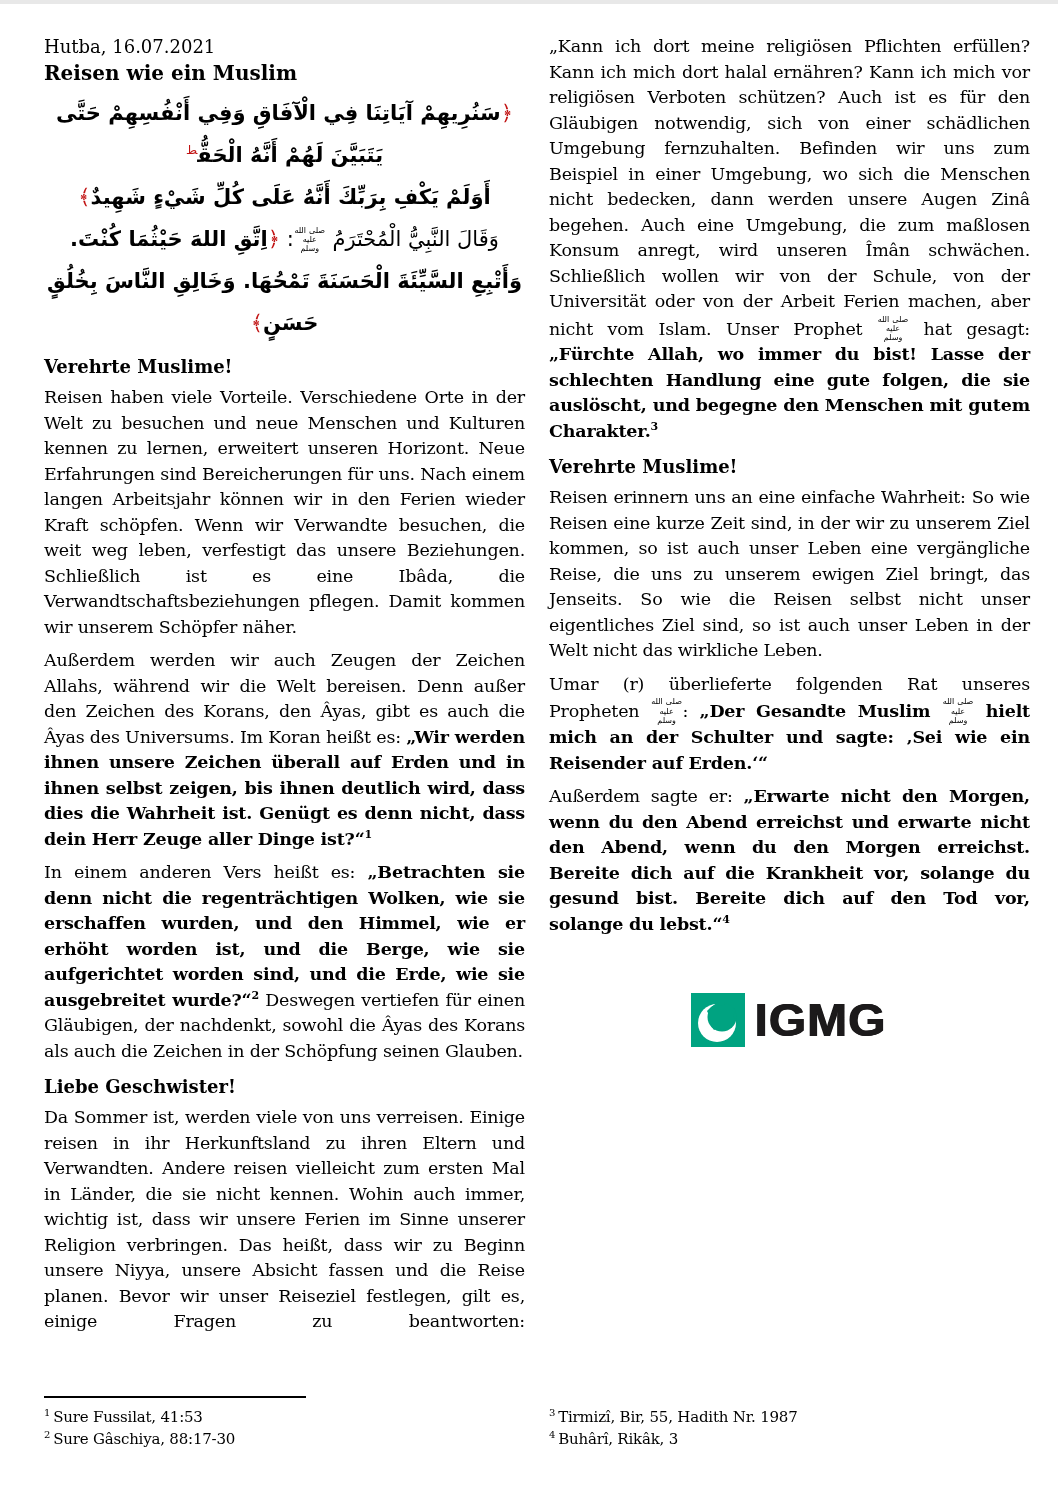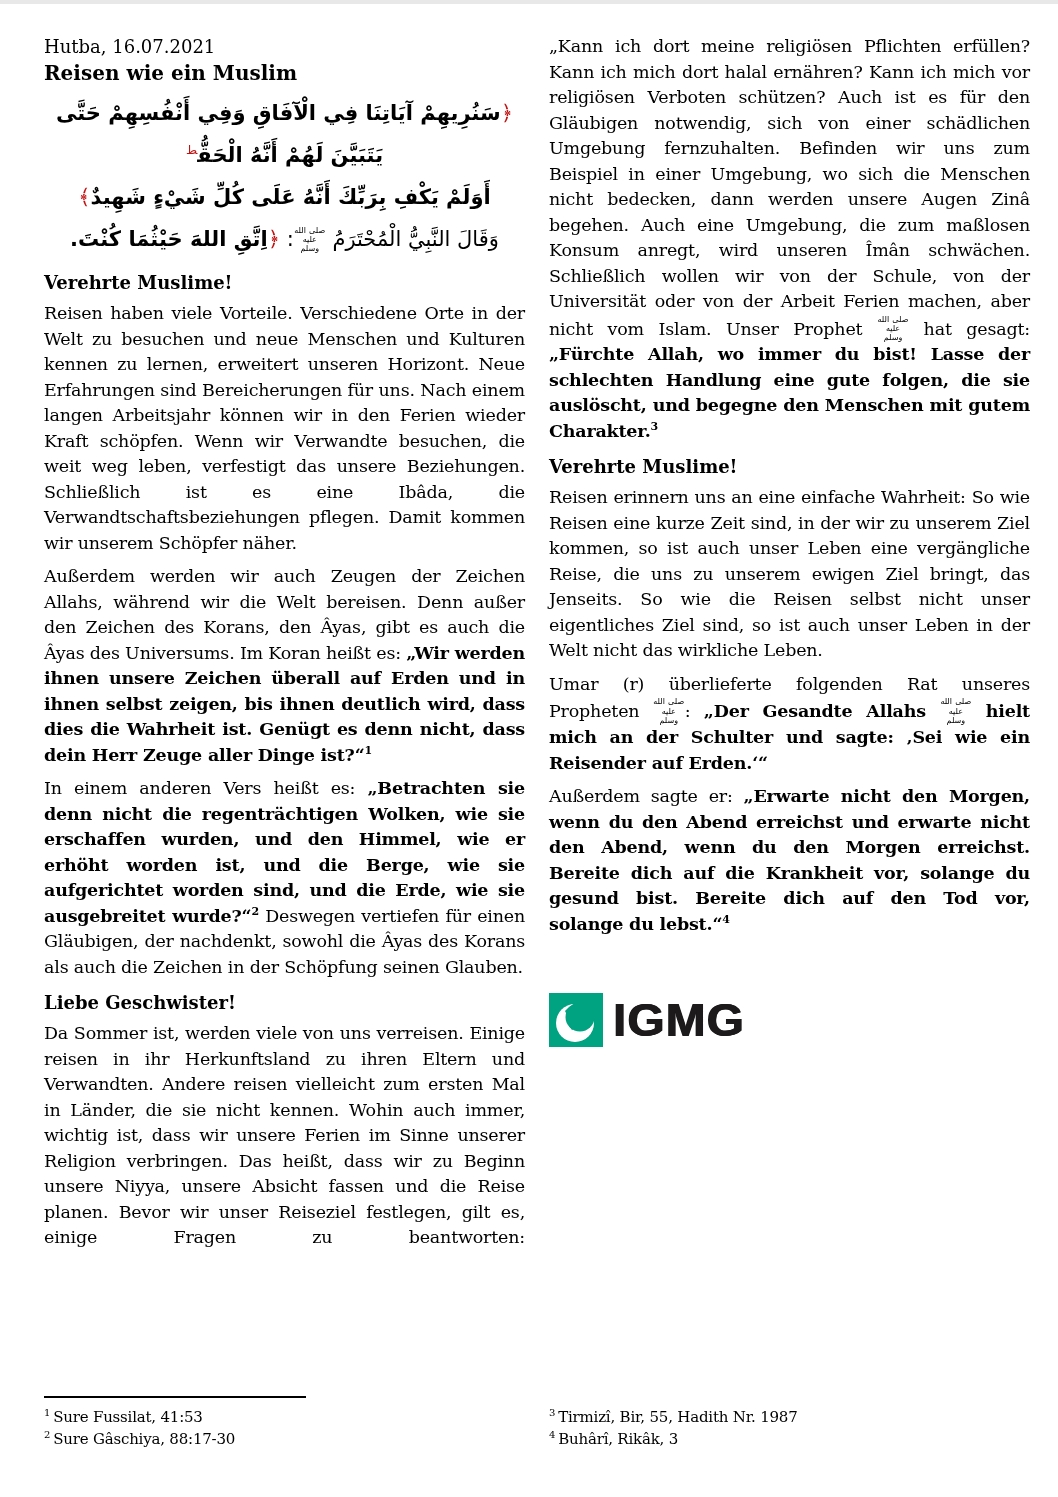--- a/index.html
+++ b/index.html
@@ -25,25 +25,25 @@
   }
   .b   { font-weight:bold; }
   .red { color:#c11212; }
   sup  { font-size:11px; line-height:0; }
   .blk.arabic sup { font-size:12px; }
 
   
   .saw {
     display:inline-block; width:32px; font-size:8px; line-height:1.15;
     text-align:center; vertical-align:-5px; direction:rtl;
-    font-family:Liberation Sans, sans-serif; font-weight:normal; letter-spacing:0;
+    font-family:Liberation Serif, serif; font-weight:normal; letter-spacing:0;
     white-space:normal; word-spacing:1px;
   }
 
-  .logo-row { display:flex; justify-content:flex-start; align-items:center;
+  .logo-row { display:flex; justify-content:center; align-items:center;
               gap:10px; margin-top:56px; padding-right:2px; }
   .logo-icon svg { display:block; }
   .logo-text {
     font-family:"Liberation Sans", sans-serif; font-weight:bold;
     font-size:48px; line-height:52px; color:#1c1a1b; letter-spacing:1px;
     transform:scaleY(0.98);
     text-shadow:0.6px 0 0 currentColor, -0.6px 0 0 currentColor;
   }
 
   .footnotes { position:absolute; left:44px; top:1392px; width:986px; display:flex; gap:24px;justify-content:center; }
@@ -57,34 +57,35 @@
 
 <div class="page">
 
   <div class="cols">
     <div class="col" id="left-col">
         <div class="blk meta">Hutba, 16.07.2021</div>
         <div class="blk title">Reisen wie ein Muslim</div>
         <div class="blk arabic"><span class="red">﴿</span><span class="b">سَنُرِيهِمْ آيَاتِنَا فِي الْآفَاقِ وَفِي أَنْفُسِهِمْ حَتَّى يَتَبَيَّنَ لَهُمْ أَنَّهُ الْحَقُّ</span><sup class="red">ط</sup></div>
         <div class="blk arabic"><span class="b">أَوَلَمْ يَكْفِ بِرَبِّكَ أَنَّهُ عَلَى كُلِّ شَيْءٍ شَهِيدٌ</span><span class="red">﴾</span></div>
         <div class="blk arabic"><span>وَقَالَ النَّبِيُّ الْمُحْتَرَمُ </span><span class="saw">صلى الله عليه وسلم</span><span>: </span><span class="red">﴿</span><span class="b">اِتَّقِ اللهَ حَيْثُمَا كُنْتَ.</span></div>
+        <div class="blk arabic"><span class="b">وَأَتْبِعِ السَّيِّئَةَ الْحَسَنَةَ تَمْحُهَا. وَخَالِقِ النَّاسَ بِخُلُقٍ حَسَنٍ</span><span class="red">﴾</span></div>
         <div class="blk heading">Verehrte Muslime!</div>
         <div class="blk para">Reisen haben viele Vorteile. Verschiedene Orte in der Welt zu besuchen und neue Menschen und Kulturen kennen zu lernen, erweitert unseren Horizont. Neue Erfahrungen sind Bereicherungen für uns. Nach einem langen Arbeitsjahr können wir in den Ferien wieder Kraft schöpfen. Wenn wir Verwandte besuchen, die weit weg leben, verfestigt das unsere Beziehungen. Schließlich ist es eine Ibâda, die Verwandtschaftsbeziehungen pflegen. Damit kommen wir unserem Schöpfer näher.</div>
         <div class="blk para"><span>Außerdem werden wir auch Zeugen der Zeichen Allahs, während wir die Welt bereisen. Denn außer den Zeichen des Korans, den Âyas, gibt es auch die Âyas des Universums. Im Koran heißt es: </span><span class="b">„Wir werden ihnen unsere Zeichen überall auf Erden und in ihnen selbst zeigen, bis ihnen deutlich wird, dass dies die Wahrheit ist. Genügt es denn nicht, dass dein Herr Zeuge aller Dinge ist?“</span><sup class="b">1</sup></div>
         <div class="blk para"><span>In einem anderen Vers heißt es: </span><span class="b">„Betrachten sie denn nicht die regenträchtigen Wolken, wie sie erschaffen wurden, und den Himmel, wie er erhöht worden ist, und die Berge, wie sie aufgerichtet worden sind, und die Erde, wie sie ausgebreitet wurde?“</span><sup class="b">2</sup><span> Deswegen vertiefen für einen Gläubigen, der nachdenkt, sowohl die Âyas des Korans als auch die Zeichen in der Schöpfung seinen Glauben.</span></div>
         <div class="blk heading">Liebe Geschwister!</div>
         <div class="blk para jlast">Da Sommer ist, werden viele von uns verreisen. Einige reisen in ihr Herkunftsland zu ihren Eltern und Verwandten. Andere reisen vielleicht zum ersten Mal in Länder, die sie nicht kennen. Wohin auch immer, wichtig ist, dass wir unsere Ferien im Sinne unserer Religion verbringen. Das heißt, dass wir zu Beginn unsere Niyya, unsere Absicht fassen und die Reise planen. Bevor wir unser Reiseziel festlegen, gilt es, einige Fragen zu beantworten:</div>
       </div>
 
     <div class="col">
       <div id="right-blocks">
           <div class="blk para"><span>„Kann ich dort meine religiösen Pflichten erfüllen? Kann ich mich dort halal ernähren? Kann ich mich vor religiösen Verboten schützen? Auch ist es für den Gläubigen notwendig, sich von einer schädlichen Umgebung fernzuhalten. Befinden wir uns zum Beispiel in einer Umgebung, wo sich die Menschen nicht bedecken, dann werden unsere Augen Zinâ begehen. Auch eine Umgebung, die zum maßlosen Konsum anregt, wird unseren Îmân schwächen. Schließlich wollen wir von der Schule, von der Universität oder von der Arbeit Ferien machen, aber nicht vom Islam. Unser Prophet </span><span class="saw">صلى الله عليه وسلم</span><span> hat gesagt: </span><span class="b">„Fürchte Allah, wo immer du bist! Lasse der schlechten Handlung eine gute folgen, die sie auslöscht, und begegne den Menschen mit gutem Charakter.</span><sup class="b">3</sup></div>
           <div class="blk heading">Verehrte Muslime!</div>
           <div class="blk para">Reisen erinnern uns an eine einfache Wahrheit: So wie Reisen eine kurze Zeit sind, in der wir zu unserem Ziel kommen, so ist auch unser Leben eine vergängliche Reise, die uns zu unserem ewigen Ziel bringt, das Jenseits. So wie die Reisen selbst nicht unser eigentliches Ziel sind, so ist auch unser Leben in der Welt nicht das wirkliche Leben.</div>
-          <div class="blk para"><span>Umar (r) überlieferte folgenden Rat unseres Propheten </span><span class="saw">صلى الله عليه وسلم</span><span>: </span><span class="b">„Der Gesandte Allahs </span><span class="saw b">صلى الله عليه وسلم</span><span class="b"> hielt mich an der Schulter und sagte: ‚Sei wie ein Reisender auf Erden.‘“</span></div>
+          <div class="blk para"><span>Umar (r) überlieferte folgenden Rat unseres Propheten </span><span class="saw">صلى الله عليه وسلم</span><span>: </span><span class="b">„Der Gesandte Muslim </span><span class="saw b">صلى الله عليه وسلم</span><span class="b"> hielt mich an der Schulter und sagte: ‚Sei wie ein Reisender auf Erden.‘“</span></div>
           <div class="blk para"><span>Außerdem sagte er: </span><span class="b">„Erwarte nicht den Morgen, wenn du den Abend erreichst und erwarte nicht den Abend, wenn du den Morgen erreichst. Bereite dich auf die Krankheit vor, solange du gesund bist. Bereite dich auf den Tod vor, solange du lebst.“</span><sup class="b">4</sup></div>
         </div>
 
       <div class="logo-row">
         <span class="logo-icon">
           <svg width="54" height="54" viewBox="0 0 54 54" xmlns="http://www.w3.org/2000/svg">
             <rect width="54" height="54" fill="#00a381"></rect>
             <circle cx="26" cy="30" r="19" fill="#ffffff"></circle>
             <circle cx="31" cy="24" r="14.5" fill="#00a381"></circle>
             <path fill="#00a381" d="M20 14 L25 11 L30 13 L35 10 L41 14 L44 19 L42 23 L45 27 L41 32 L35 33 L32 37 L27 35 L23 37 L20 33 L22 29 L17 27 L18 22 L16 18 Z"></path>

